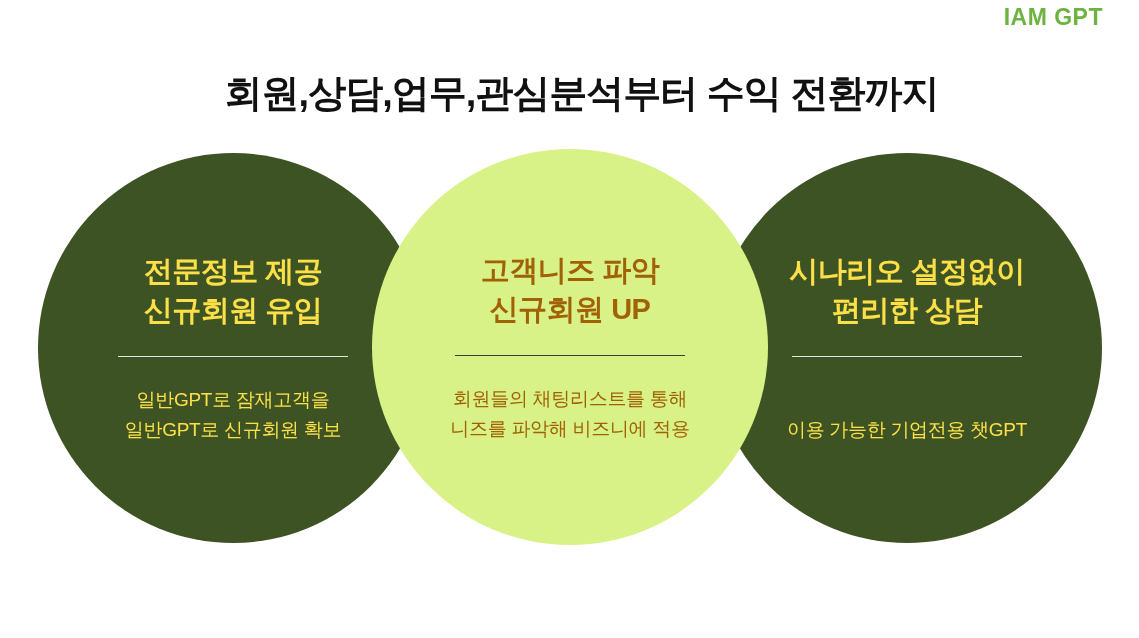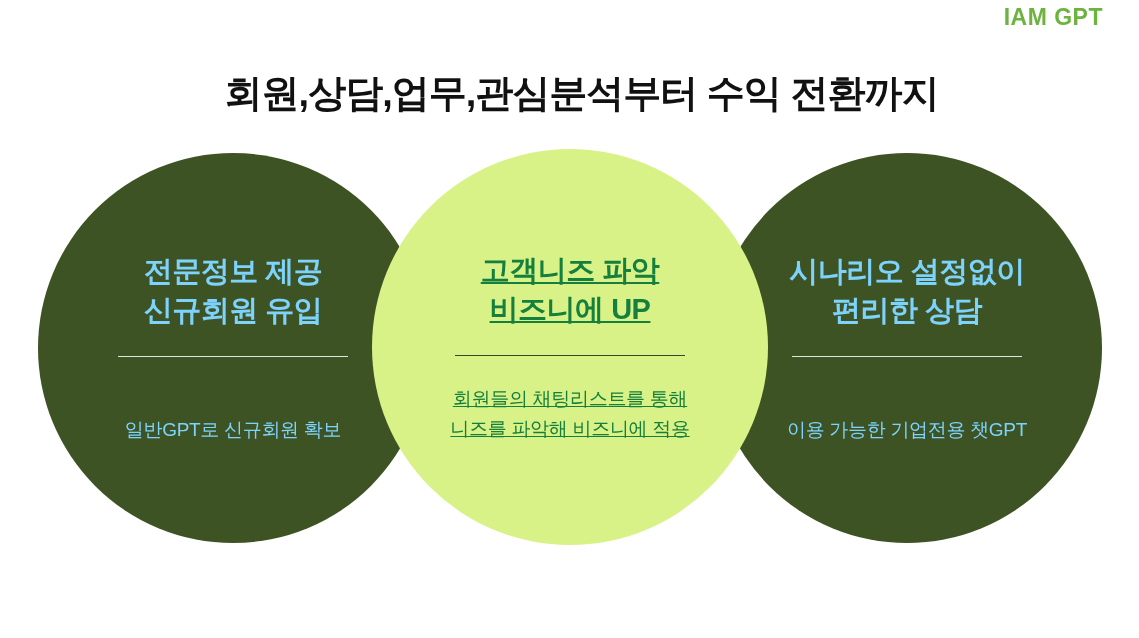--- a/index.html
+++ b/index.html
@@ -45,28 +45,27 @@
     display: flex;
     flex-direction: column;
     align-items: center;
     justify-content: center;
     text-align: center;
     box-sizing: border-box;
     padding: 0 42px;
   }
   .circle.dark {
     background: var(--dark-circle, #3e5324);
-    color: #7dd3fc;
+    color: #fde047;
     z-index: 1;
   }
   .circle.light {
     background: var(--light-circle, #d9f287);
-    color: #15803d;
+    color: #a16207;
     z-index: 2;
-    text-decoration: underline;
   }
   .circle-left  { left: 38px;  top: 153px; }
   .circle-center{ left: 372px; top: 149px; width: 396px; height: 396px; }
   .circle-right { left: 712px; top: 153px; align-items: center; }
 
   .circle-title {
     font-size: 29px;
     font-weight: 800;
     line-height: 1.35;
     letter-spacing: -0.5px;
@@ -95,29 +94,29 @@
 
 <h1 class="page-title" style="margin:12px;">회원,상담,업무,관심분석부터 수익 전환까지</h1>
 
 <div class="circle dark circle-left">
   <div class="circle-title">
     <span>전문정보 제공</span><br>
     <span>신규회원 유입</span>
   </div>
   <div class="circle-divider"></div>
   <div class="circle-body">
-    <br>
+    <span>일반GPT로 잠재고객을</span><br>
     <span>일반GPT로 신규회원 확보</span>
   </div>
 </div>
 
 <div class="circle light circle-center">
   <div class="circle-title">
     <span>고객니즈 파악</span><br>
-    <span>비즈니에 UP</span>
+    <span>신규회원 UP</span>
   </div>
   <div class="circle-divider"></div>
   <div class="circle-body">
     <span>회원들의 채팅리스트를 통해</span><br>
     <span>니즈를 파악해 비즈니에 적용</span>
   </div>
 </div>
 
 <div class="circle dark circle-right">
   <div class="circle-title">

